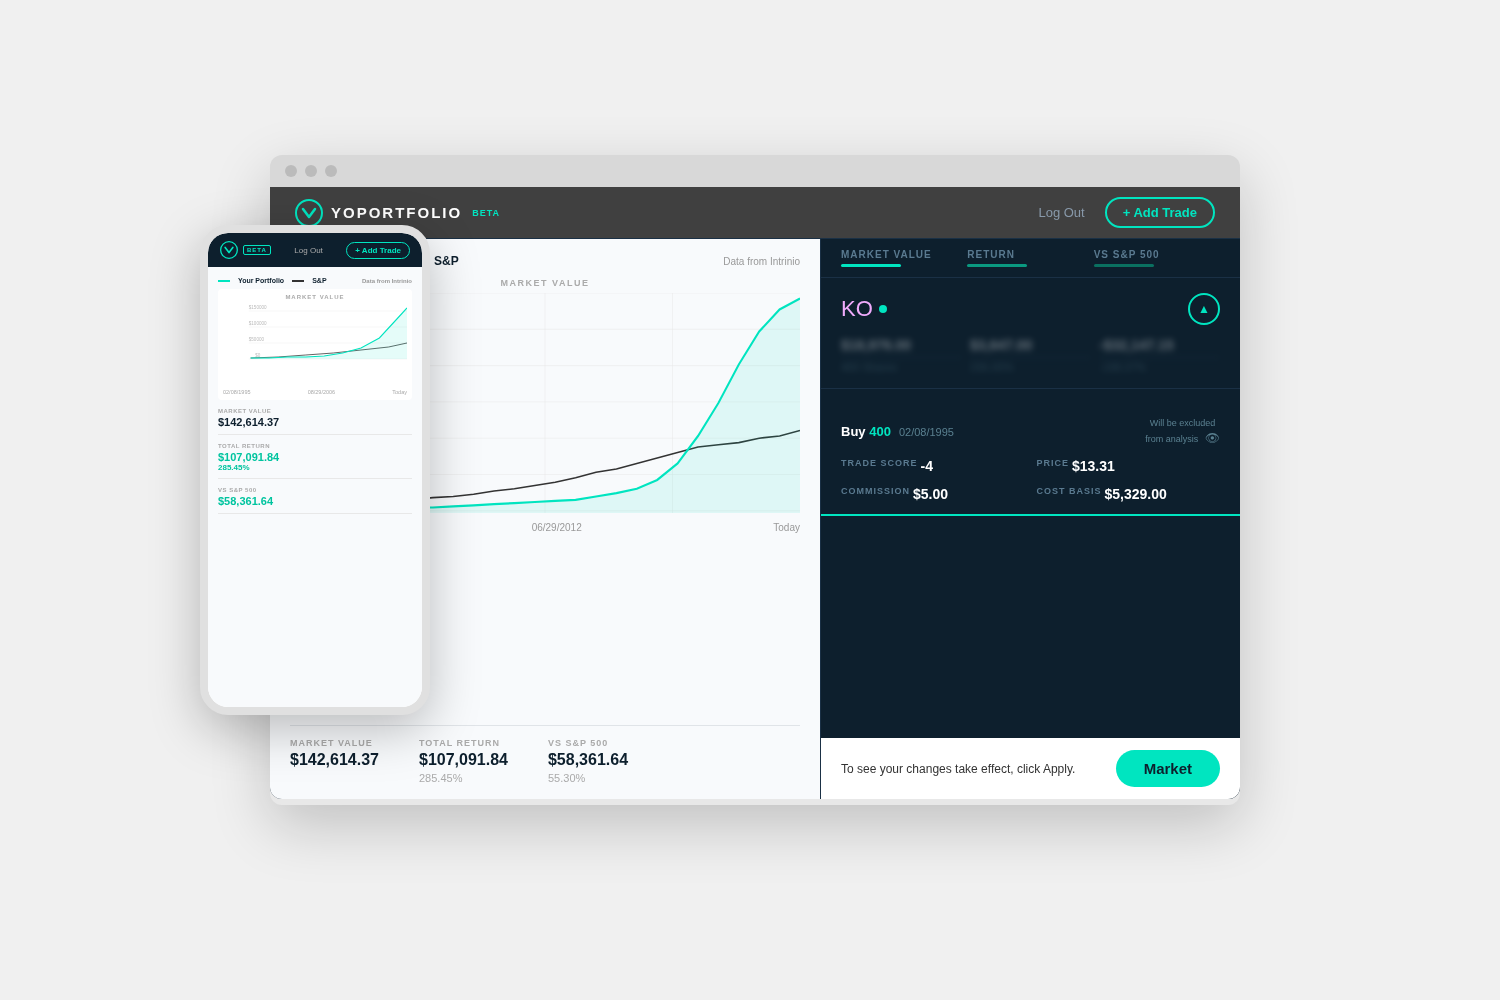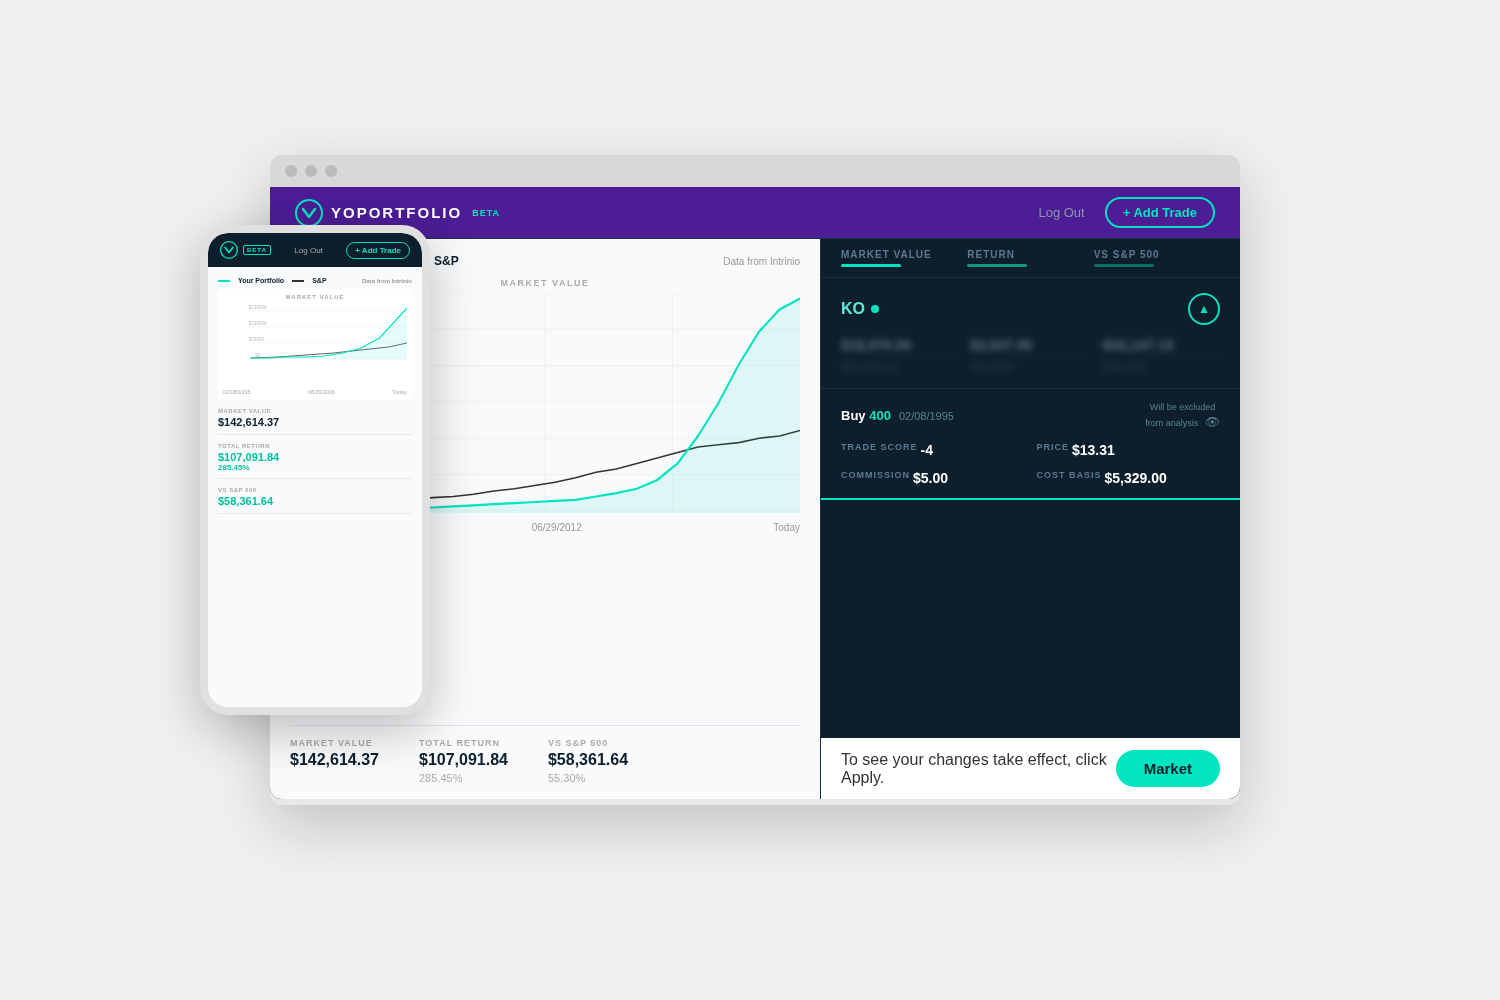--- a/index.html
+++ b/index.html
@@ -52,21 +52,21 @@
       background: #0d1f2d;
       height: calc(100% - 38px);
       border-radius: 0 0 12px 12px;
       overflow: hidden;
       display: flex;
       flex-direction: column;
     }
 
     
     .app-header {
-      background: #4c1d95;
+      background: #404040;
       padding: 8px 25px;
       height: 52px;
       display: flex;
       align-items: center;
       justify-content: space-between;
       border-bottom: 1px solid #1a3045;
     }
 
     .logo-area {
       display: flex;
@@ -346,23 +346,23 @@
       margin-bottom: 12px;
     }
 
     .ko-ticker-area {
       display: flex;
       align-items: center;
       gap: 6px;
     }
 
     .ko-ticker {
-      font-size: 16px;
-      font-weight: 700;
-      color: #5eead4;
+      font-size: 22px;
+      font-weight: 400;
+      color: #f0abfc;
     }
 
     .ko-dot {
       width: 8px;
       height: 8px;
       border-radius: 50%;
       background: #00e5c0;
     }
 
     .ko-values {
@@ -378,20 +378,21 @@
       padding: 12px 20px;
       border-bottom: 2px solid #00e5c0;
       position: relative;
     }
 
     .trade-header {
       display: flex;
       justify-content: space-between;
       align-items: center;
       margin-bottom: 12px;
+      margin-top: 16px;
     }
 
     .trade-info {
       display: flex;
       align-items: center;
       gap: 8px;
     }
 
     .trade-action {
       font-size: 13px;
@@ -451,21 +452,21 @@
     .apply-bar {
       background: #ffffff;
       padding: 12px 20px;
       display: flex;
       align-items: center;
       justify-content: space-between;
       margin-top: auto;
     }
 
     .apply-message {
-      font-size: 16px;
+      font-size: 12px;
       color: #333;
     }
 
     .apply-btn {
       background: #00e5c0;
       color: #0d1f2d;
       border: none;
       border-radius: 25px;
       padding: 10px 28px;
       font-size: 15px;

